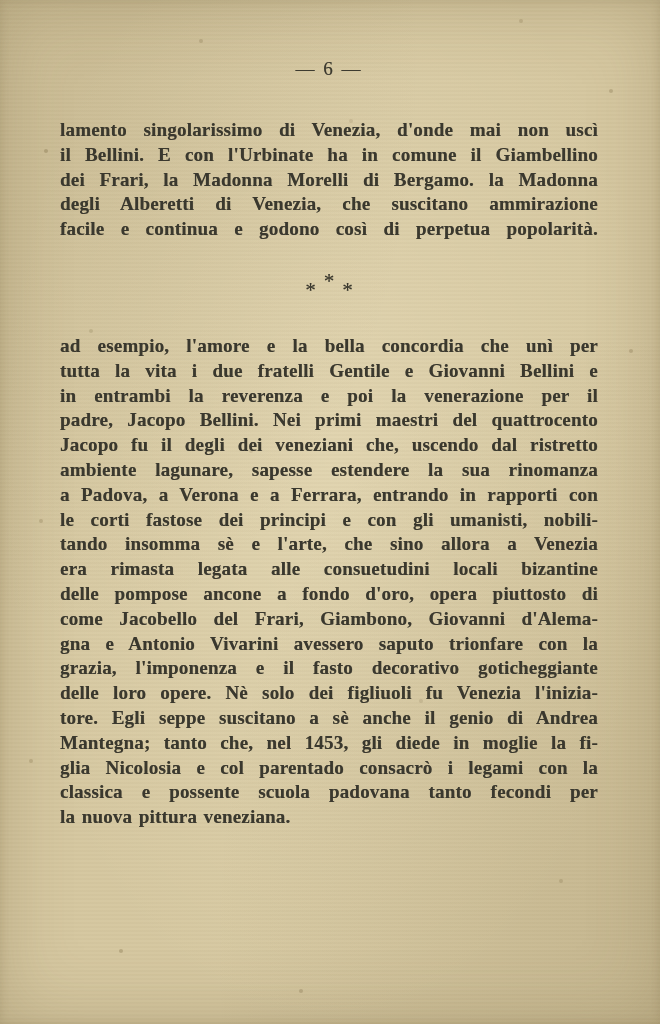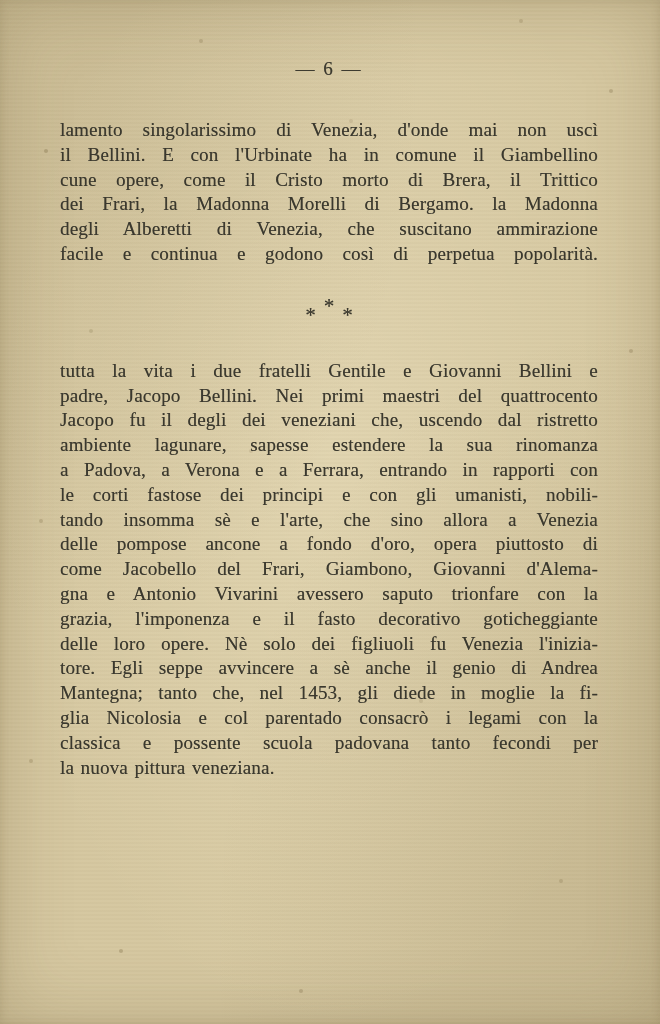--- a/index.html
+++ b/index.html
@@ -72,20 +72,21 @@
   .paragraph { position: relative; z-index: 1; }
   .line {
     font-size: 19px;
     line-height: 24.8px;
     letter-spacing: 0.2px;
     word-spacing: 1.5px;
     text-align: justify;
     text-align-last: justify;
     white-space: normal;
     text-shadow: 0.2px 0.2px 0.4px rgba(58, 56, 46, 0.55);
+    font-weight: bold;
   }
   .line.last { text-align-last: left; }
   .line.indent { text-indent: 30px; }
   .asterism {
     margin: 34px 0 32px;
     text-align: center;
     font-size: 21px;
     letter-spacing: 0;
     height: 26px;
     text-shadow: 0.2px 0.2px 0.4px rgba(58, 56, 46, 0.55);
@@ -100,42 +101,44 @@
 </style>
 </head>
 <body>
 
 <div class="page" style="--paper: #d5c7a0; --ink: #3a382e;">
   <div class="page-number">— 6 —</div>
 
   <div class="paragraph">
       <div class="line">lamento singolarissimo di Venezia, d'onde mai non uscì</div>
       <div class="line">il Bellini. E con l'Urbinate ha in comune il Giambellino</div>
-      <div class="line">cune opere, come il Cristo morto di Brera, il Trittico</div>
       <div class="line">dei Frari, la Madonna Morelli di Bergamo. la Madonna</div>
       <div class="line">degli Alberetti di Venezia, che suscitano ammirazione</div>
       <div class="line">facile e continua e godono così di perpetua popolarità.</div>
     </div>
 
   <div class="asterism">
     <span class="ast side">*</span><span class="ast mid">*</span><span class="ast side">*</span>
   </div>
 
   <div class="paragraph">
+      <div class="line">ad esempio, l'amore e la bella concordia che unì per</div>
       <div class="line">tutta la vita i due fratelli Gentile e Giovanni Bellini e</div>
+      <div class="line">in entrambi la reverenza e poi la venerazione per il</div>
       <div class="line">padre, Jacopo Bellini. Nei primi maestri del quattrocento</div>
       <div class="line">Jacopo fu il degli dei veneziani che, uscendo dal ristretto</div>
       <div class="line">ambiente lagunare, sapesse estendere la sua rinomanza</div>
       <div class="line">a Padova, a Verona e a Ferrara, entrando in rapporti con</div>
       <div class="line">le corti fastose dei principi e con gli umanisti, nobili-</div>
       <div class="line">tando insomma sè e l'arte, che sino allora a Venezia</div>
+      <div class="line">era rimasta legata alle consuetudini locali bizantine</div>
       <div class="line">delle pompose ancone a fondo d'oro, opera piuttosto di</div>
       <div class="line">come Jacobello del Frari, Giambono, Giovanni d'Alema-</div>
       <div class="line">gna e Antonio Vivarini avessero saputo trionfare con la</div>
       <div class="line">grazia, l'imponenza e il fasto decorativo goticheggiante</div>
       <div class="line">delle loro opere. Nè solo dei figliuoli fu Venezia l'inizia-</div>
-      <div class="line">tore. Egli seppe avvincere a sè anche il genio di Andrea</div>
+      <div class="line">tore. Egli seppe suscitano a sè anche il genio di Andrea</div>
       <div class="line">Mantegna; tanto che, nel 1453, gli diede in moglie la fi-</div>
       <div class="line">glia Nicolosia e col parentado consacrò i legami con la</div>
       <div class="line">classica e possente scuola padovana tanto fecondi per</div>
       <div class="line last">la nuova pittura veneziana.</div>
     </div>
 </div>
 
 </body></html>

